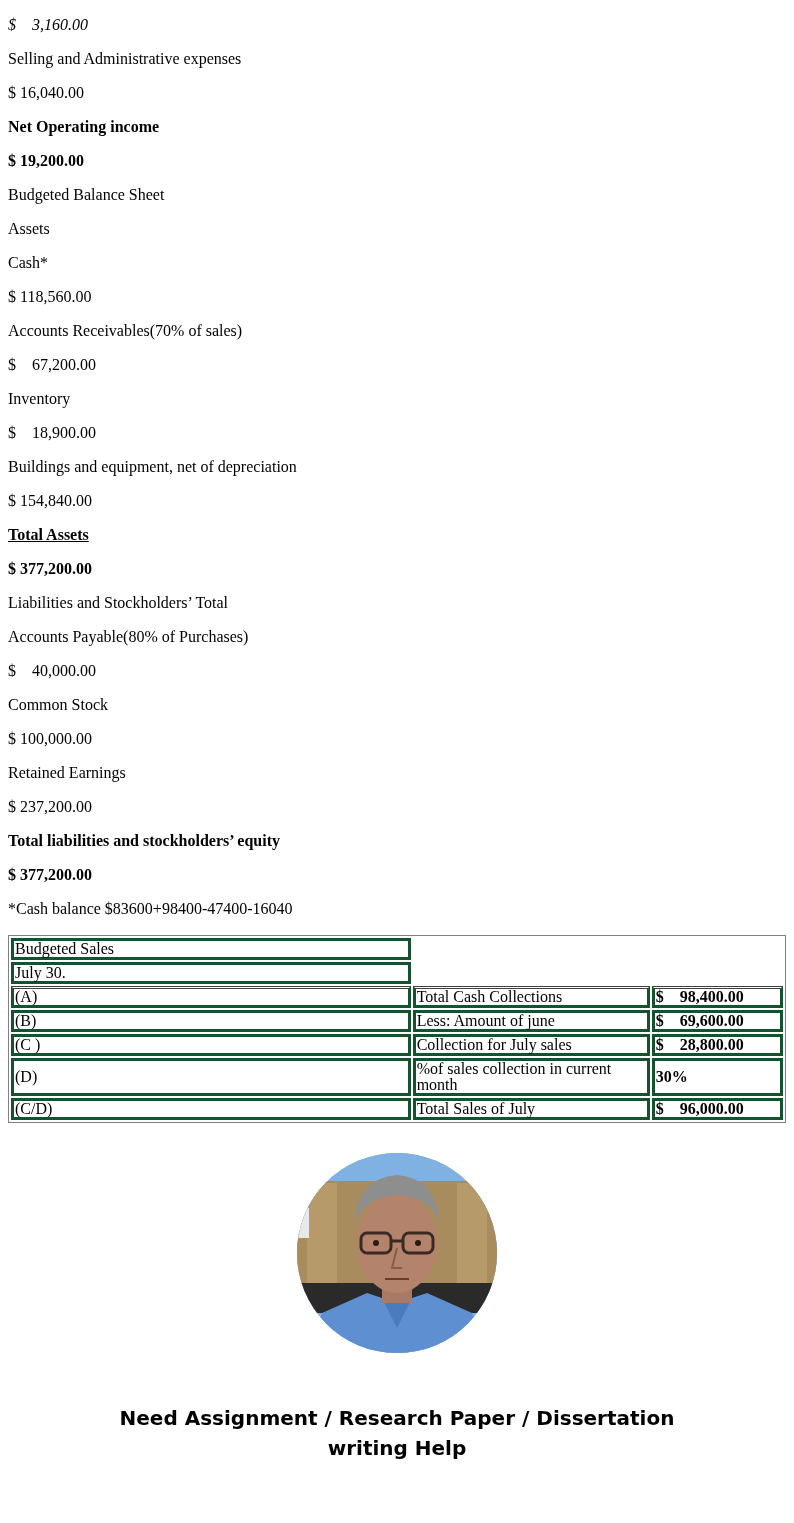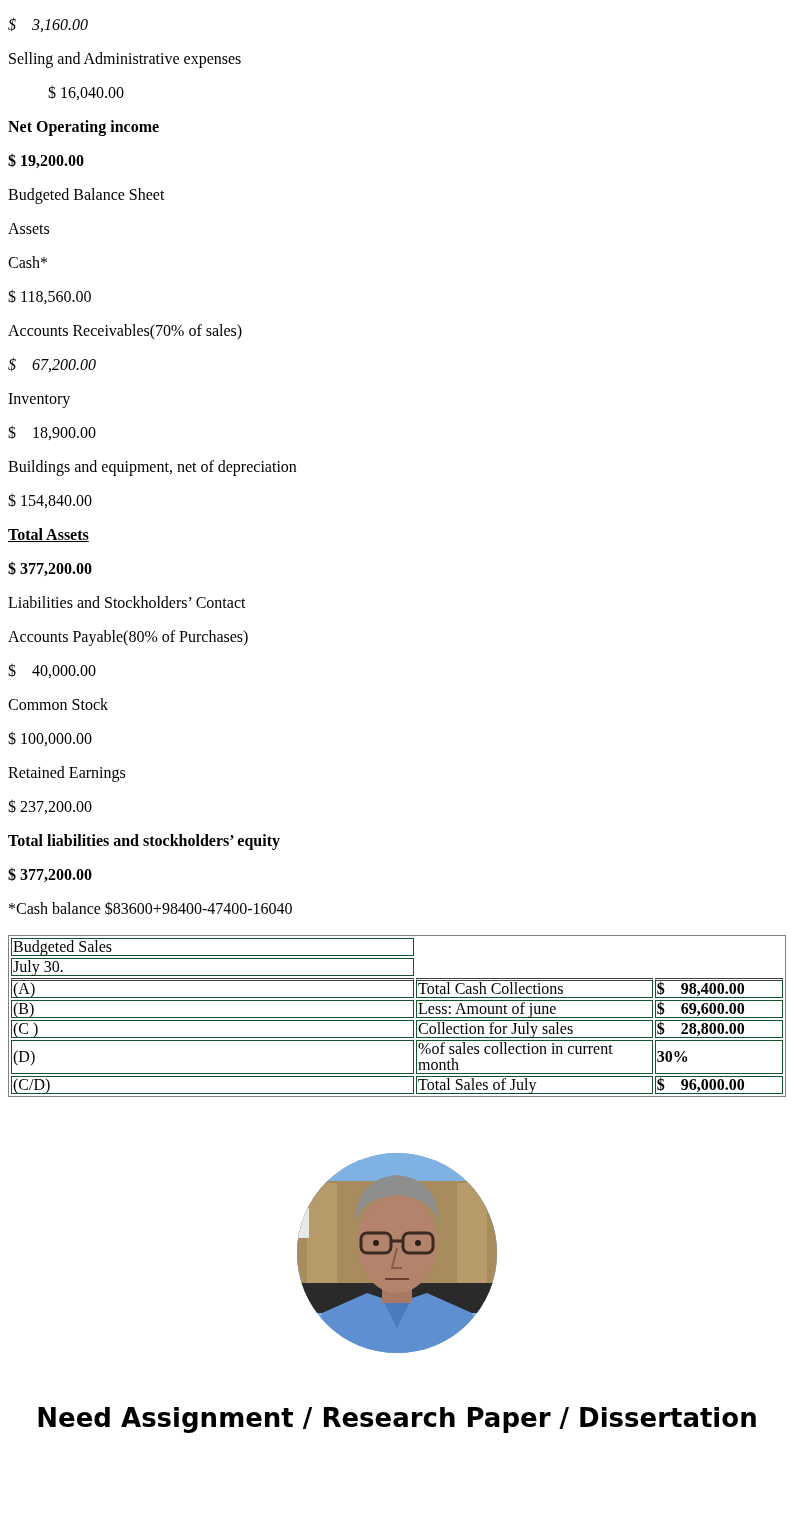--- a/index.html
+++ b/index.html
@@ -36,21 +36,21 @@
       left: 8px;
       top: 935px;
       width: 778px;
       border: 1px solid #808080;
       border-collapse: separate;
       border-spacing: 2px;
       font-family: "Liberation Serif", serif;
       font-size: 16px;
     }
     table.sales td {
-      border: 1px solid #14532d;
+      border: 3px solid #14532d;
       padding: 0 1px;
       line-height: 16px;
       vertical-align: middle;
     }
     table.sales td.empty {
       border: none;
     }
     table.sales tr.sep td {
       border-top: 3px double #404040;
     }
@@ -75,52 +75,52 @@
     .avatar svg { display: block; }
 
     .footer {
       position: absolute;
       left: 0;
       top: 1403px;
       width: 794px;
       text-align: center;
       font-family: "DejaVu Sans", sans-serif;
       font-weight: bold;
-      font-size: 26px;
+      font-size: 20px;
       line-height: 30px;
       color: #000000;
     }
   </style>
 </head>
 <body>
 
 <div class="content">
   <div class="line" style="top:-12px;"></div>
   <div class="line" style="top:16px;font-style:italic;">$    3,160.00</div>
   <div class="line" style="top:50px;">Selling and Administrative expenses</div>
-  <div class="line" style="top:84px;margin-left:40px;">$ 16,040.00</div>
+  <div class="line" style="top:84px;">$ 16,040.00</div>
   <div class="line bold" style="top:118px;">Net Operating income</div>
   <div class="line bold" style="top:152px;">$ 19,200.00</div>
 
   <div class="line" style="top:186px;">Budgeted Balance Sheet</div>
   <div class="line" style="top:220px;">Assets</div>
 
   <div class="line" style="top:254px;">Cash*</div>
   <div class="line" style="top:288px;">$ 118,560.00</div>
   <div class="line" style="top:322px;">Accounts Receivables(70% of sales)</div>
-  <div class="line" style="top:356px;font-style:italic;">$    67,200.00</div>
+  <div class="line" style="top:356px;">$    67,200.00</div>
   <div class="line" style="top:390px;">Inventory</div>
   <div class="line" style="top:424px;">$    18,900.00</div>
   <div class="line" style="top:458px;">Buildings and equipment, net of depreciation</div>
   <div class="line" style="top:492px;">$ 154,840.00</div>
 
   <div class="line bold" style="top:526px;text-decoration:underline;">Total Assets</div>
   <div class="line bold" style="top:560px;">$ 377,200.00</div>
 
-  <div class="line" style="top:594px;">Liabilities and Stockholders’ Contact</div>
+  <div class="line" style="top:594px;">Liabilities and Stockholders’ Total</div>
   <div class="line" style="top:628px;">Accounts Payable(80% of Purchases)</div>
   <div class="line" style="top:662px;text-align:right;">$    40,000.00</div>
   <div class="line" style="top:696px;">Common Stock</div>
   <div class="line" style="top:730px;">$ 100,000.00</div>
   <div class="line" style="top:764px;">Retained Earnings</div>
   <div class="line" style="top:798px;">$ 237,200.00</div>
 
   <div class="line bold" style="top:832px;">Total liabilities and stockholders’ equity</div>
   <div class="line bold" style="top:866px;">$ 377,200.00</div>
 
@@ -192,13 +192,14 @@
     <circle cx="79" cy="90" r="3" fill="#2a1a12"></circle>
     <circle cx="121" cy="90" r="3" fill="#2a1a12"></circle>
 
     <path d="M100 95 L95 115 L105 115" fill="none" stroke="#8a5c48" stroke-width="2"></path>
     <line x1="88" y1="126" x2="112" y2="126" stroke="#6a3c2c" stroke-width="2"></line>
   </svg>
 </div>
 
 <div class="footer">
   <div>Need Assignment / Research Paper / Dissertation</div>
+  <div>writing Help</div>
 </div>
 
 </body></html>

